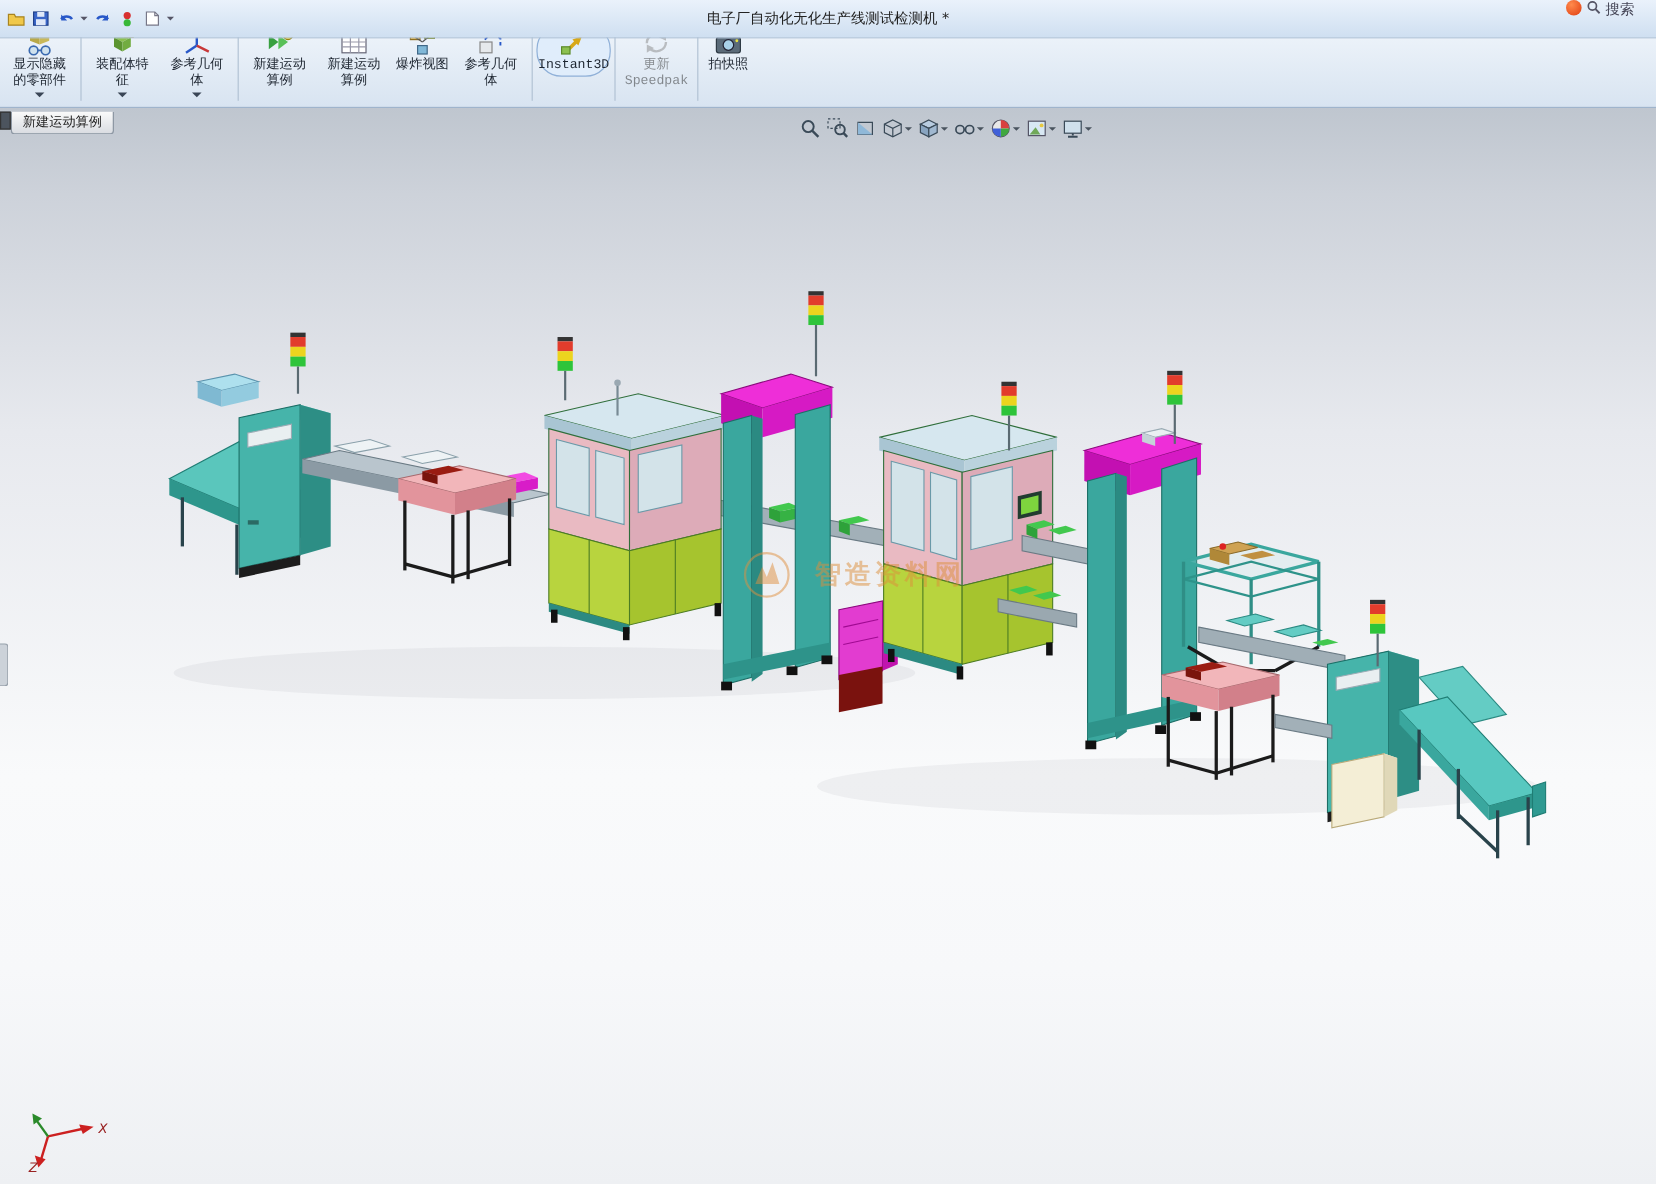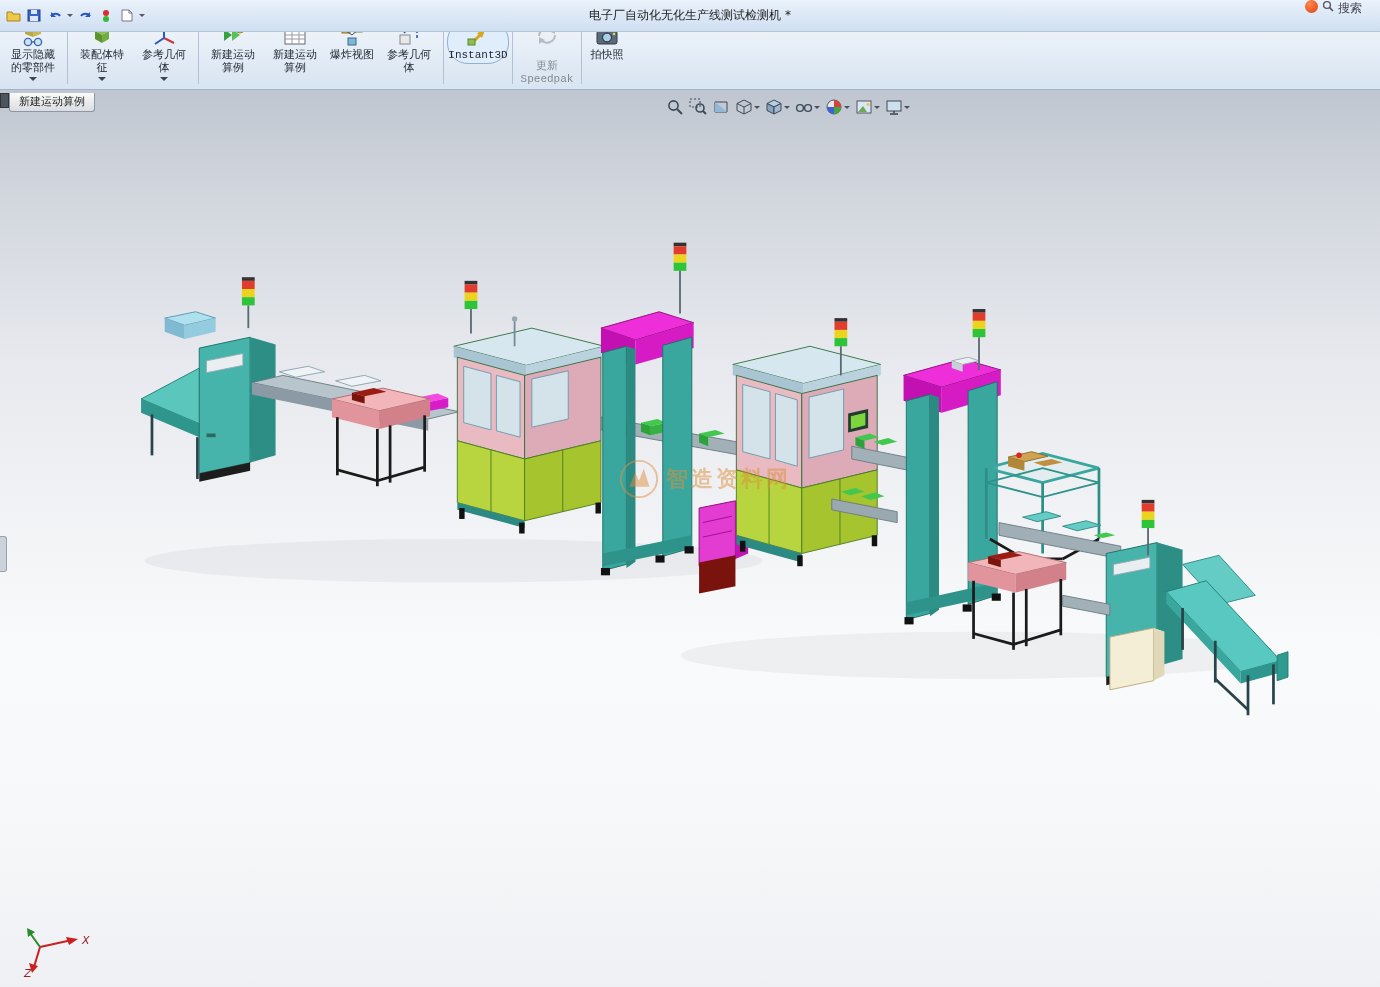--- a/index.html
+++ b/index.html
@@ -20,41 +20,41 @@
 
   
   .toolbar{position:absolute;top:18px;left:0;right:0;height:72px;
     background:linear-gradient(#f0f5fb,#d8e4f1);border-bottom:1px solid #9fb4cc;
     display:flex;align-items:flex-start;padding:2px 2px;z-index:25;}
   .tbtn{min-width:44px;max-width:62px;padding:2px 3px 1px;display:flex;flex-direction:column;align-items:center;
     font-size:11px;color:#1d2530;text-align:center;line-height:1.18;border:1px solid transparent;border-radius:2px;cursor:default;font-family:Liberation Mono, monospace;}
   .tbtn .ticon{width:26px;height:25px;display:flex;align-items:center;justify-content:center;margin-bottom:1px;}
   .tbtn .dd{width:0;height:0;border:4px solid transparent;border-top-color:#3a4656;margin-top:2px;}
   .tbtn.active{background:#e0edfb;border-color:#8fb0d8;border-radius:21px;}
-  .tbtn.disabled{filter:grayscale(1);opacity:.5;gap:11px;}
+  .tbtn.disabled{filter:grayscale(1);opacity:.5;}
   .tsep{width:1px;align-self:stretch;background:#b2c2d4;margin:3px 3px;}
 
   
   .viewport{position:absolute;top:90px;left:0;right:0;bottom:0;
     background:linear-gradient(180deg,#bfc6cf 0%,#cdd2da 8%,#e7e9ee 30%,#f9fafb 62%,#f7f8fa 80%,#eef0f3 100%);
     overflow:hidden;}
   .side-tab{position:absolute;left:9px;top:3px;padding:1px 9px 2px;font-size:11px;color:#222;
     background:linear-gradient(#fafafa,#dadde2);border:1px solid #8e98a4;border-top:none;
     border-radius:0 0 3px 3px;z-index:6;}
   .panel-chip{position:absolute;left:0;top:3px;width:9px;height:15px;background:#4c545e;border:1px solid #333;z-index:6;}
   .left-strip{position:absolute;left:0;top:446px;width:7px;height:36px;background:#ccd2d9;border:1px solid #99a2ac;border-left:none;border-radius:0 3px 3px 0;z-index:6;}
 
   .headsup{position:absolute;left:666px;top:8px;display:flex;align-items:center;gap:5px;z-index:6;}
   .hbtn{display:flex;align-items:center;gap:1px;cursor:default;}
   .hbtn svg{display:block;}
   .hcaret{width:0;height:0;border:3px solid transparent;border-top-color:#49535e;margin-top:4px;}
 
   .model-layer{position:absolute;left:0;top:0;width:1380px;height:897px;}
 
-  .watermark{position:absolute;left:618px;top:368px;display:flex;align-items:center;gap:6px;opacity:.5;z-index:4;}
+  .watermark{position:absolute;left:618px;top:368px;display:flex;align-items:center;gap:19px;opacity:.5;z-index:4;}
   .wm-text{font-size:22px;font-weight:bold;letter-spacing:3px;color:#dd8f3c;}
 
   .triad{position:absolute;left:20px;bottom:8px;z-index:6;}
 </style>
 </head>
 <body>
 
 <div class="app">
 
   <div class="titlebar">

